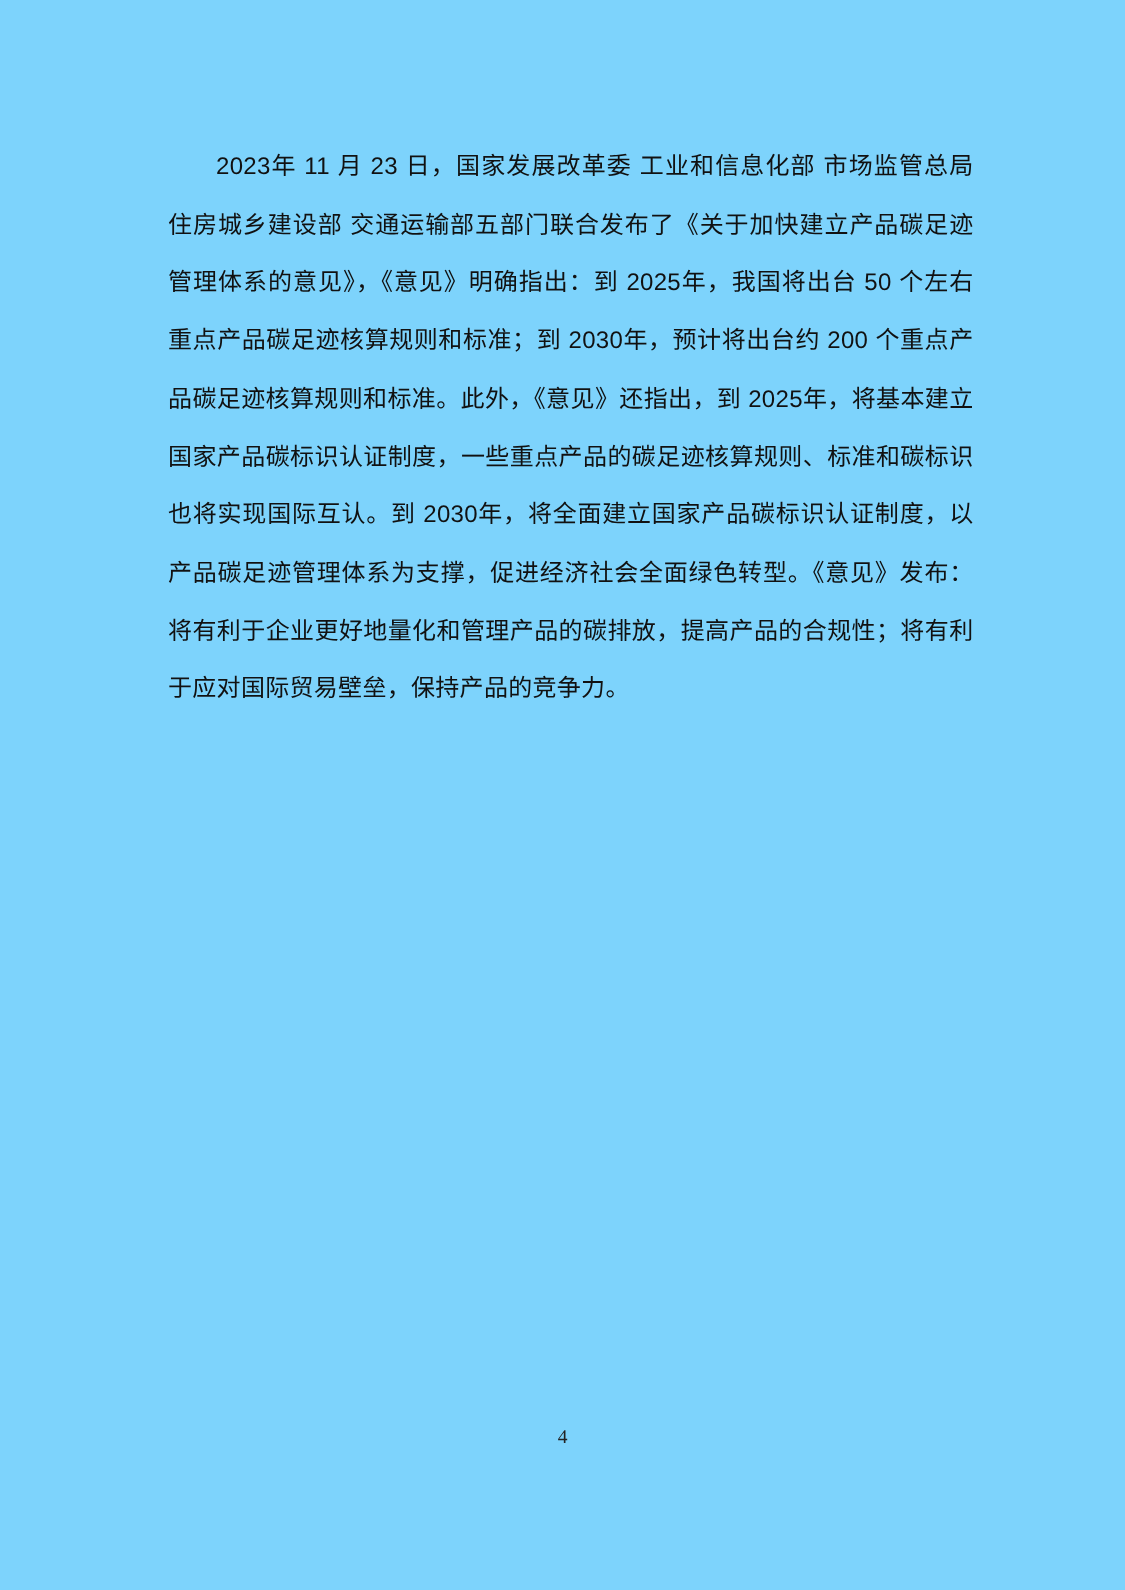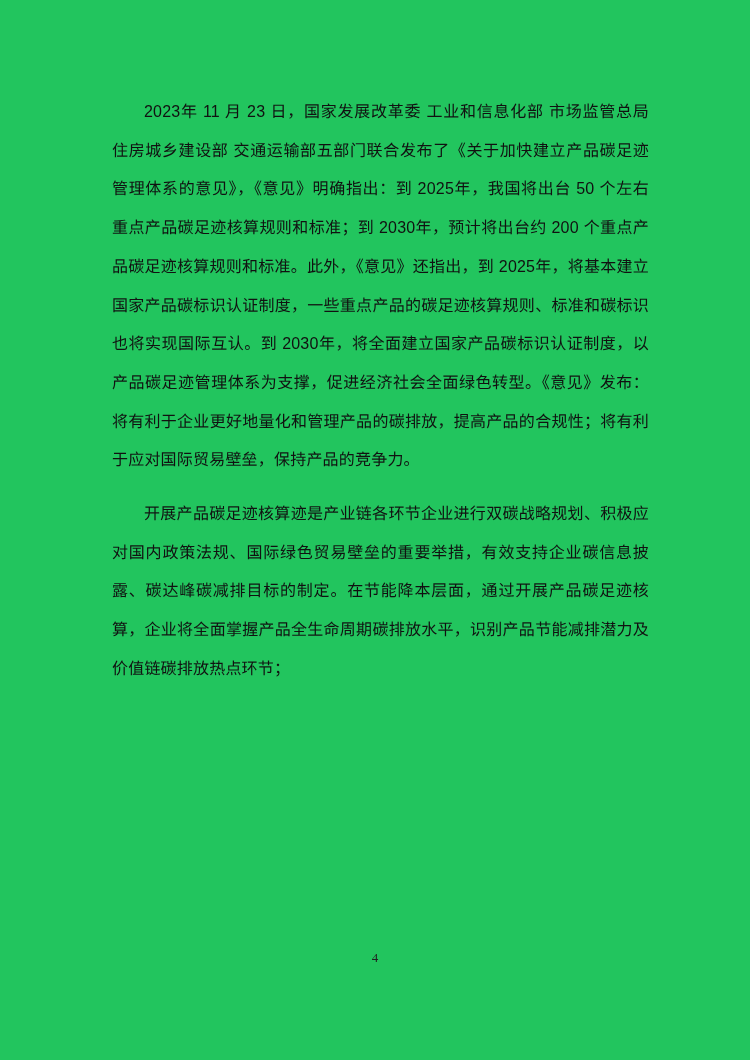--- a/index.html
+++ b/index.html
@@ -11,21 +11,21 @@
     height: 1060px;
     background: #ffffff;
     position: relative;
     overflow: hidden;
     font-family: "Liberation Sans", "DejaVu Sans", sans-serif;
     color: #111111;
   }
   .page {
     position: absolute;
     inset: 0;
-    background: #22c55e;
+    background: #7dd3fc;
   }
   .content {
     position: absolute;
     left: 112px;
     top: 93px;
     width: 537px;
   }
   .para {
     margin: 0 0 15px 0;
     font-size: 16px;
@@ -48,17 +48,16 @@
     color: #222222;
     font-family: "Liberation Serif", "DejaVu Serif", serif;
   }
 </style>
 </head>
 <body>
 
 <div class="page">
   <div class="content">
       <p class="para">2023年 11 月 23 日，国家发展改革委 工业和信息化部 市场监管总局 住房城乡建设部 交通运输部五部门联合发布了《关于加快建立产品碳足迹管理体系的意见》，《意见》明确指出：到 2025年，我国将出台 50 个左右重点产品碳足迹核算规则和标准；到 2030年，预计将出台约 200 个重点产品碳足迹核算规则和标准。此外，《意见》还指出，到 2025年，将基本建立国家产品碳标识认证制度，一些重点产品的碳足迹核算规则、标准和碳标识也将实现国际互认。到 2030年，将全面建立国家产品碳标识认证制度，以产品碳足迹管理体系为支撑，促进经济社会全面绿色转型。《意见》发布：将有利于企业更好地量化和管理产品的碳排放，提高产品的合规性；将有利于应对国际贸易壁垒，保持产品的竞争力。</p>
-      <p class="para">开展产品碳足迹核算迹是产业链各环节企业进行双碳战略规划、积极应对国内政策法规、国际绿色贸易壁垒的重要举措，有效支持企业碳信息披露、碳达峰碳减排目标的制定。在节能降本层面，通过开展产品碳足迹核算，企业将全面掌握产品全生命周期碳排放水平，识别产品节能减排潜力及价值链碳排放热点环节；</p>
     </div>
 
   <div class="footer">4</div>
 </div>
 
 </body></html>

